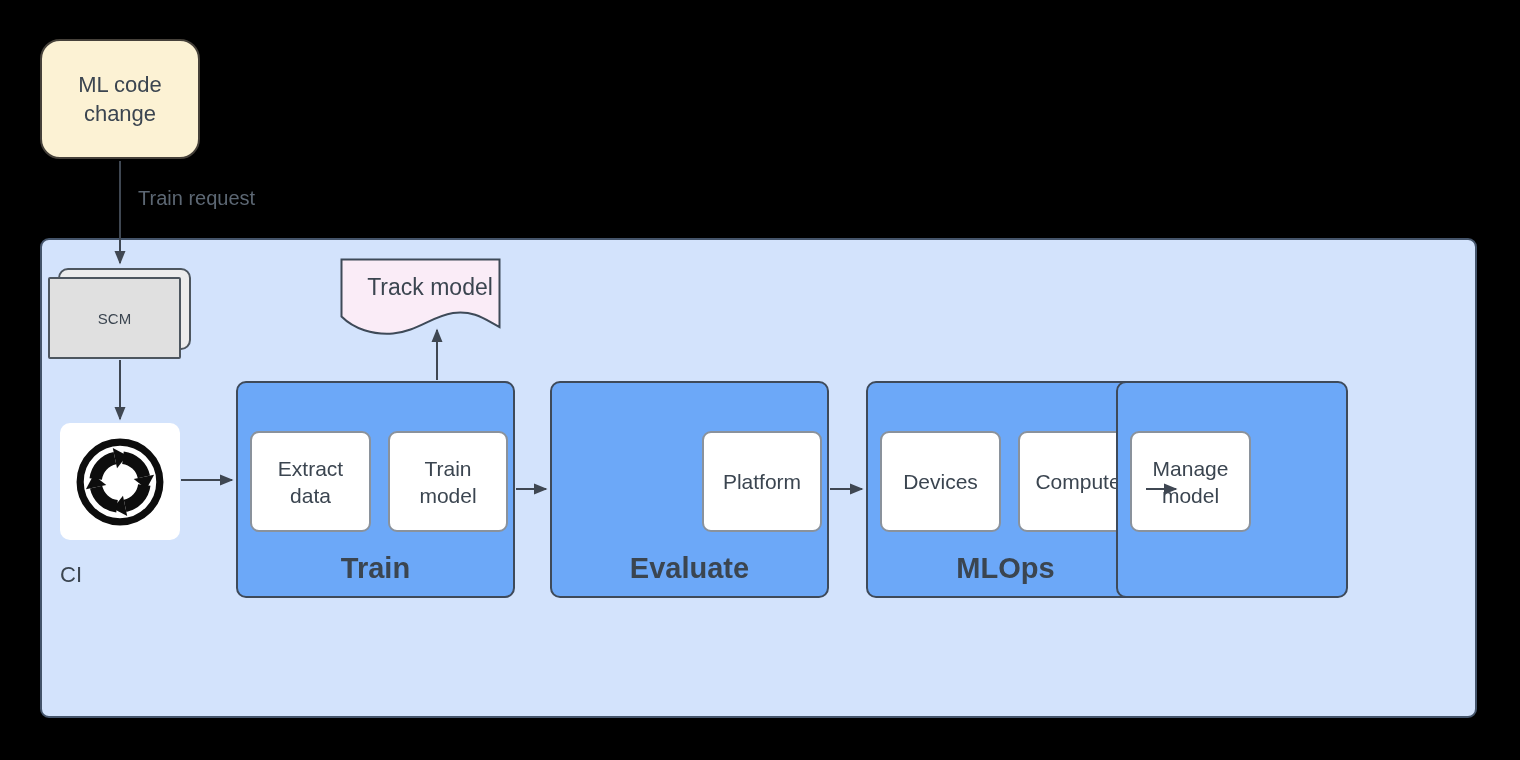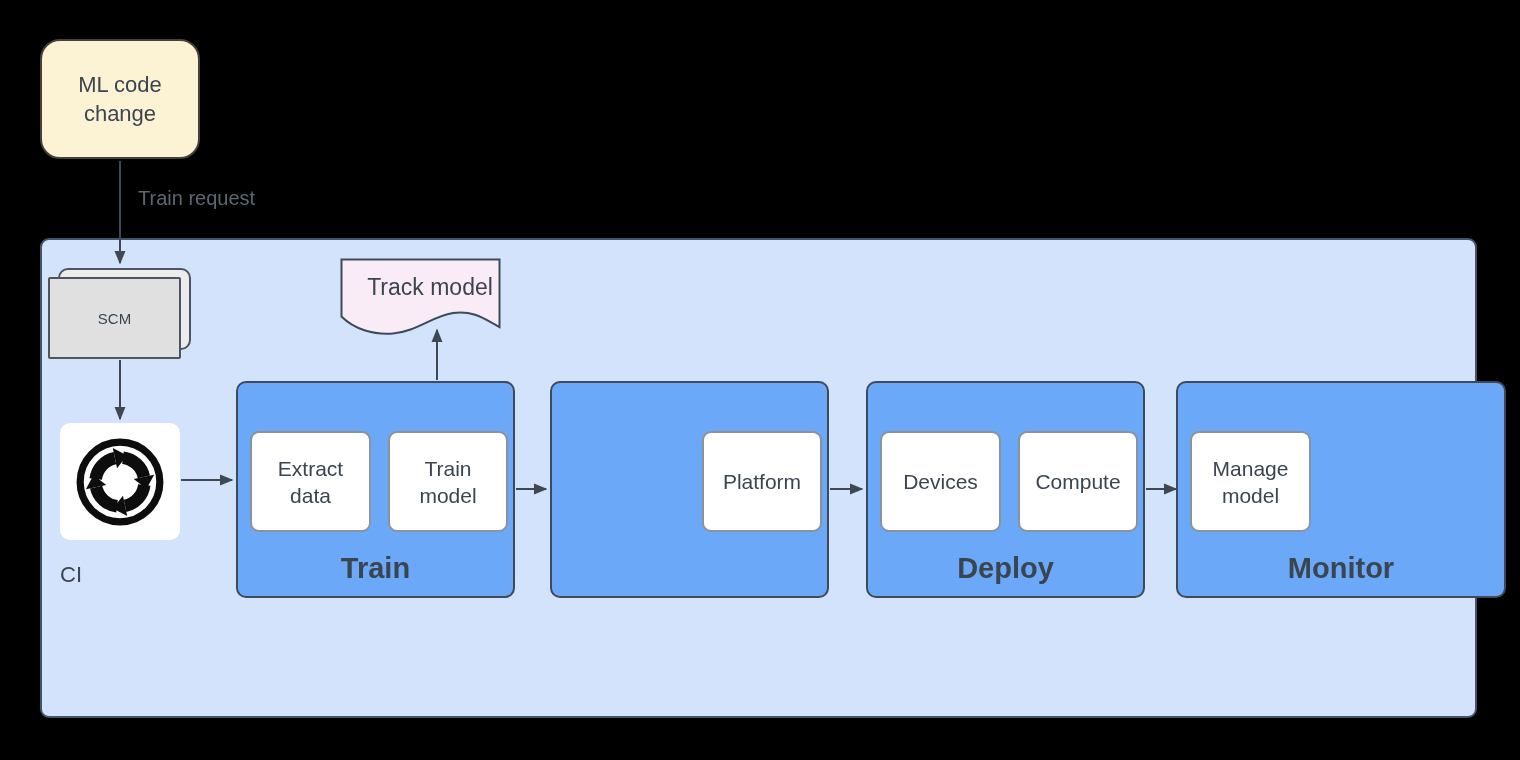--- a/index.html
+++ b/index.html
@@ -82,21 +82,21 @@
   .stage {
     position: absolute;
     top: 381px; width: 279px; height: 217px;
     background: var(--stage-bg, #6CA8F8);
     border: 2px solid var(--stage-border, #3E4A5A);
     border-radius: 10px;
   }
   .stage--train    { left: 236px; }
   .stage--evaluate { left: 550px; }
   .stage--deploy   { left: 866px; }
-  .stage--monitor  { left: 1176px; width: 330px; }
+  .stage--monitor  { left: 1116px; width: 232px; }
 
   .step {
     position: absolute;
     top: 48px; width: 121px; height: 101px;
     background: var(--step-bg, #fff);
     border: 2px solid var(--step-border, #8A929C);
     border-radius: 9px;
     display: flex; align-items: center; justify-content: center;
     text-align: center;
     font-size: 21px; line-height: 27px;
@@ -166,32 +166,32 @@
   <div class="stage stage--train">
     <div class="step s1">Extract
 data</div>
     <div class="step s2">Train
 model</div>
     <div class="stage-title">Train</div>
   </div>
 
   <div class="stage stage--evaluate">
     <div class="step s2">Platform</div>
+    <div class="stage-title">Evaluate</div>
   </div>
 
   <div class="stage stage--deploy">
     <div class="step s2">Compute</div>
     <div class="step s1">Devices</div>
-    <div class="stage-title">Deploy</div>
+    <div class="stage-title">MLOps</div>
   </div>
 
   <div class="stage stage--monitor">
     <div class="step s1">Manage
 model</div>
-    <div class="stage-title">Monitor</div>
   </div>
 
   <svg class="overlay" width="1520" height="760" viewBox="0 0 1520 760">
     <defs>
       <marker id="ah" markerUnits="userSpaceOnUse" markerWidth="15" markerHeight="13" refX="12" refY="6" orient="auto">
         <path d="M0,0.5 L13.5,6 L0,11.5 Z" fill="#3F4752"></path>
       </marker>
     </defs>
     <g stroke="#3F4752" stroke-width="2" fill="none">
       <path d="M120,161 L120,263" marker-end="url(#ah)"></path>

